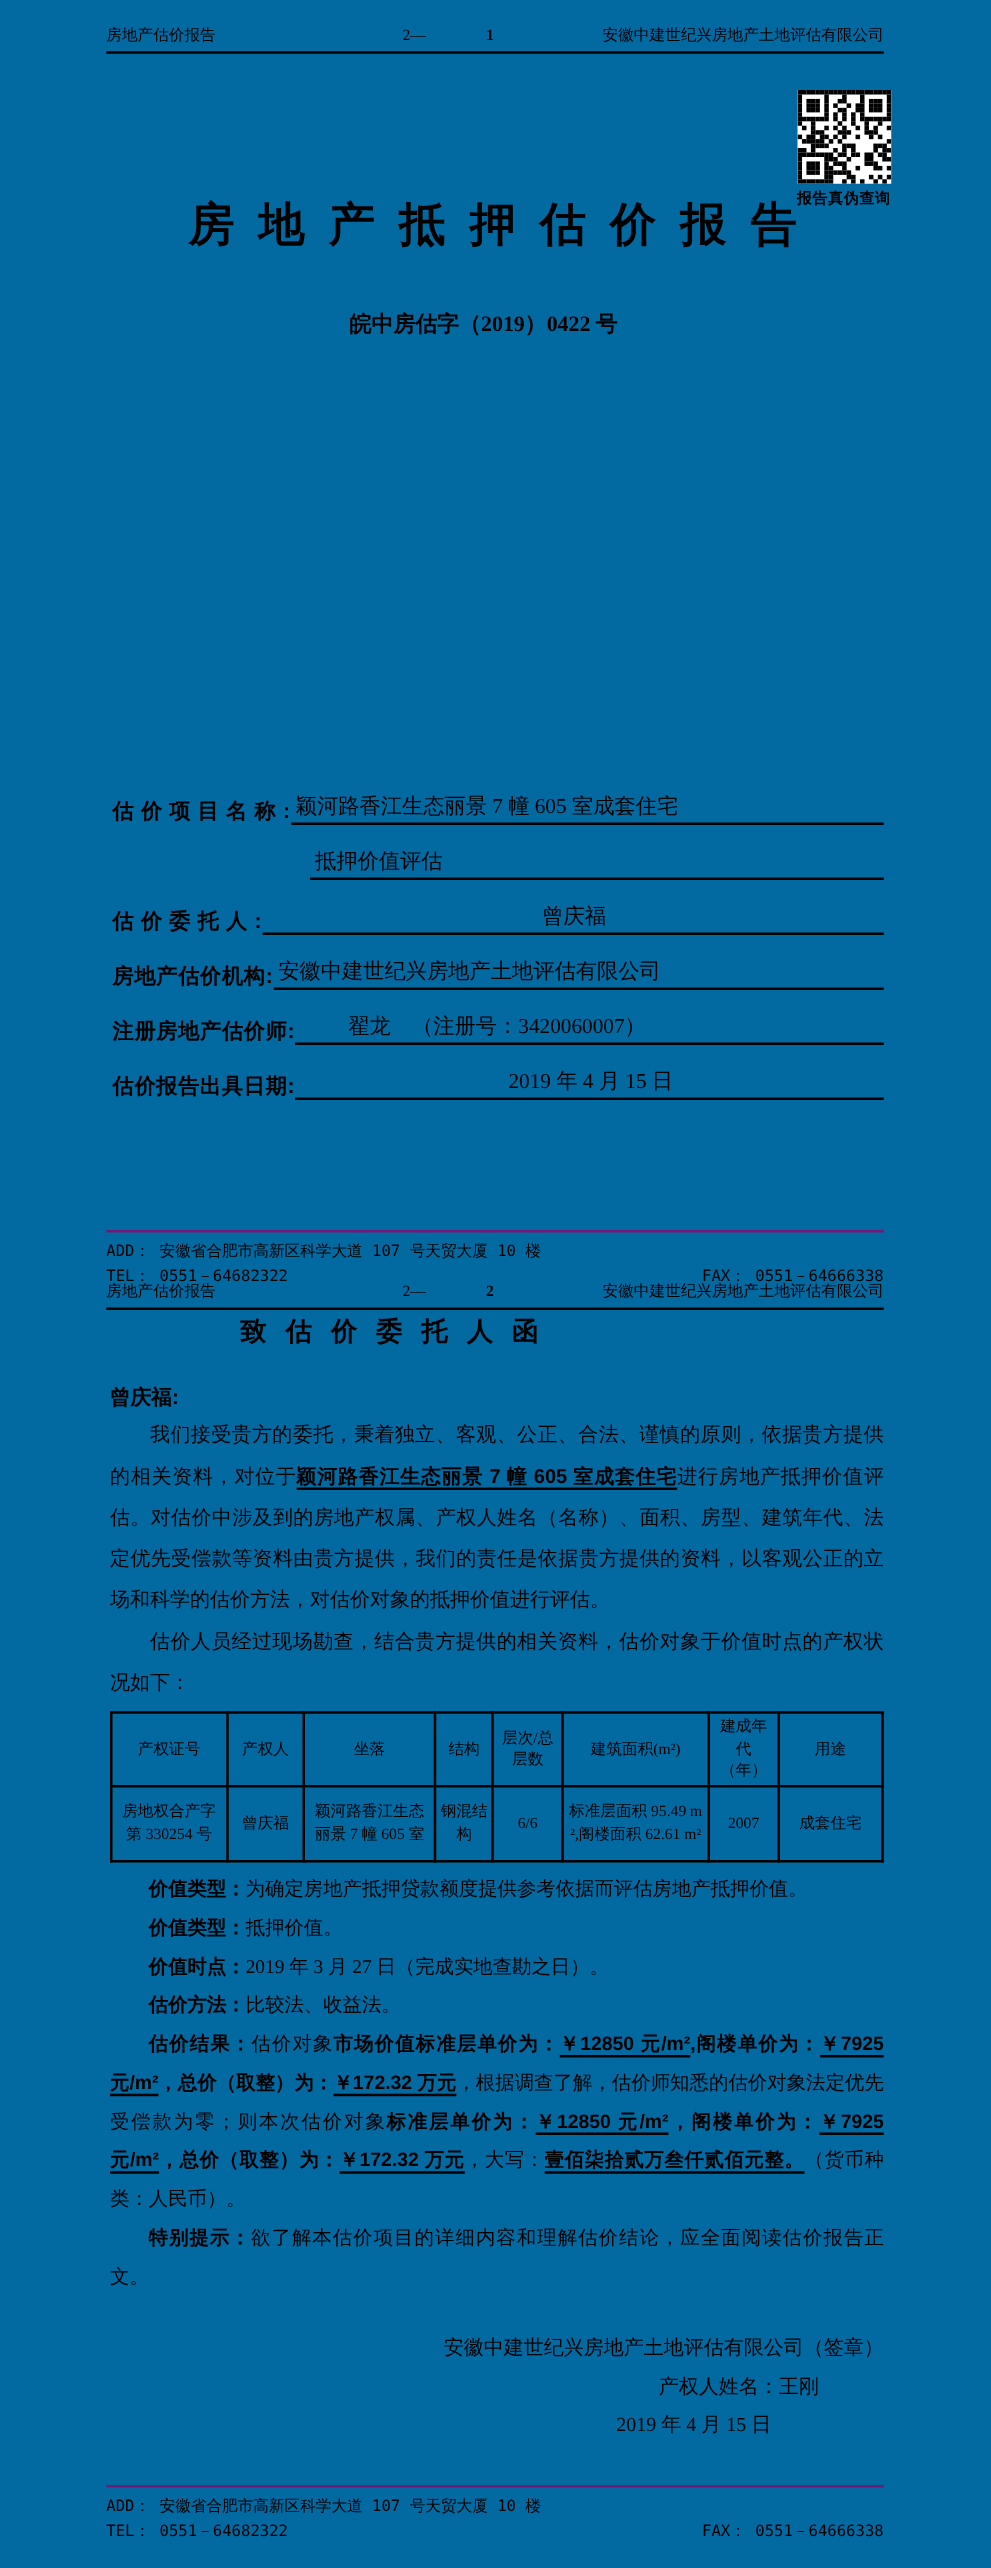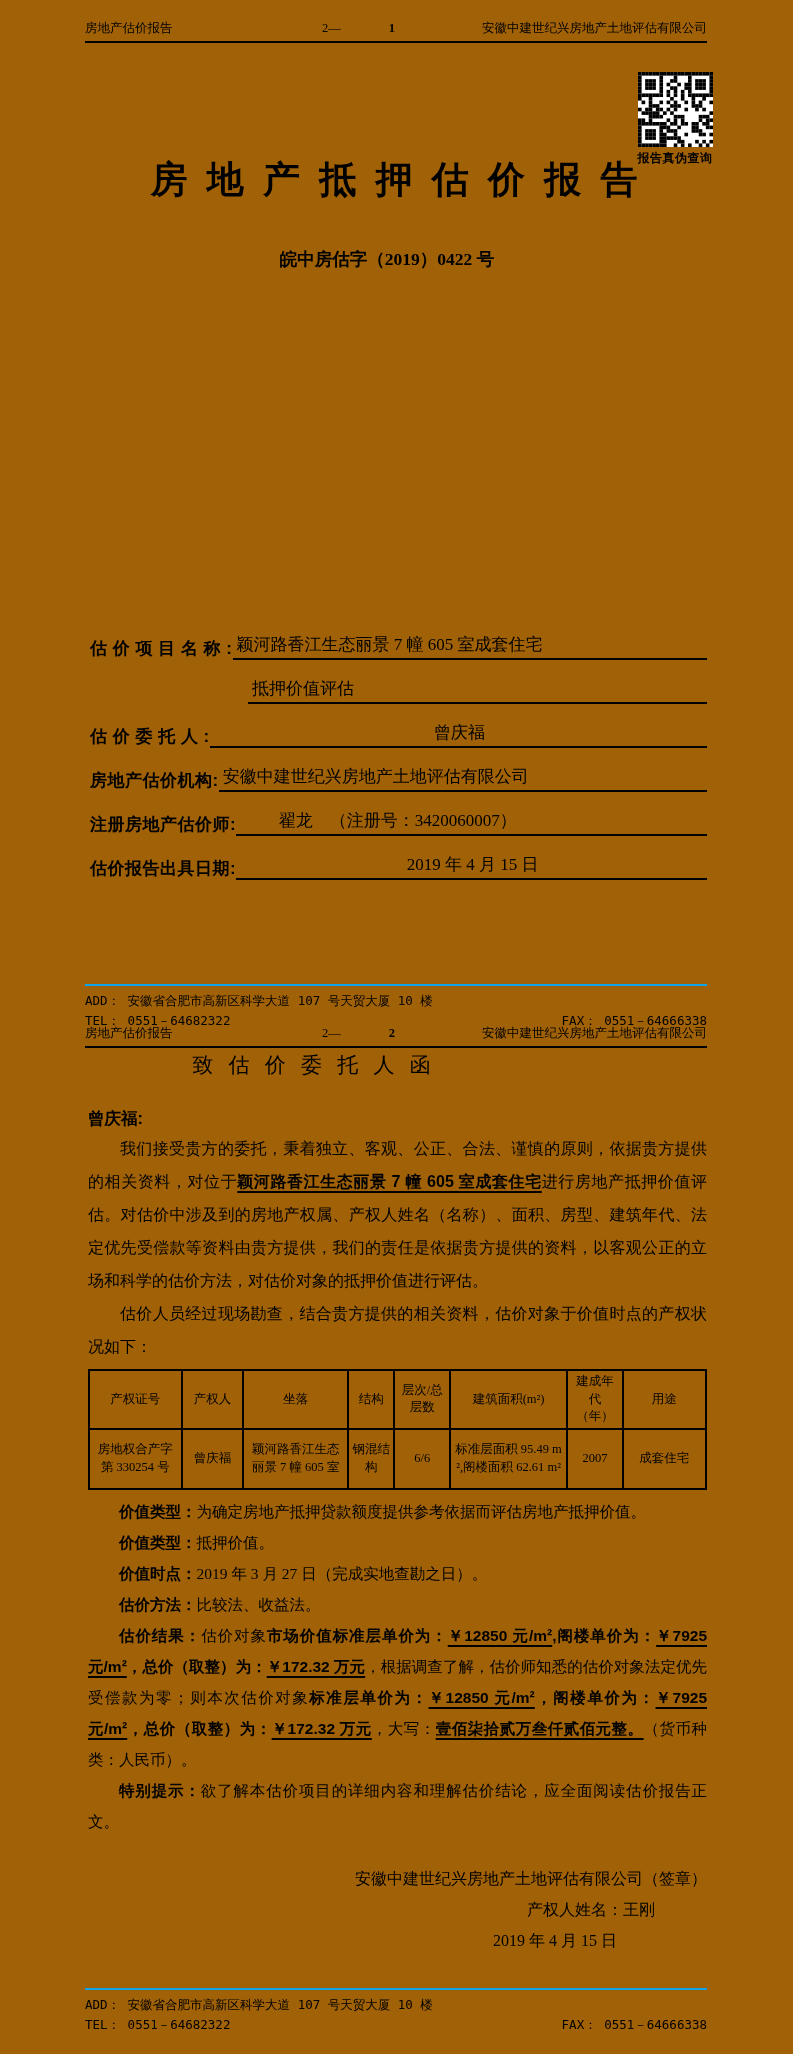--- a/index.html
+++ b/index.html
@@ -1,20 +1,20 @@
 <!DOCTYPE html>
 <html><head>
 <meta charset="utf-8">
 <style>
   * { box-sizing: border-box; margin: 0; padding: 0; }
   html,body { background:#ffffff; }
   body { width:793px; margin:0; }
   .doc {
     position:relative; width:793px; height:2054px;
-    background:#a16207; color:#000;
+    background:#0369a1; color:#000;
     font-family:"Liberation Serif","DejaVu Serif",serif;
     overflow:hidden;
   }
 
   
   .page-header {
     position:absolute; left:85px; width:622px;
     display:flex; align-items:baseline;
     border-bottom:2px solid #000; padding-bottom:4px;
     font-size:12.5px; white-space:nowrap;
@@ -39,29 +39,29 @@
   .form { position:absolute; left:90px; top:628px; width:617px; }
   .frow { display:flex; align-items:flex-end; height:32px; margin-bottom:12px; font-size:17px;justify-content:space-between; }
   .flabel { font-family:"Liberation Sans","DejaVu Sans",sans-serif; font-weight:700;
             white-space:pre; letter-spacing:.5px; }
   .fvalue { flex:1; border-bottom:2px solid #000; padding:0 2px 2px 4px; white-space:nowrap; }
   .fv-center { text-align:center; }
   .fv-indent { padding-left:2.5em; }
   .sp1 { width:158px; } .sp2 { width:164px; }
 
   
-  .page-footer { position:absolute; left:85px; width:622px; border-top:2px solid #0ea5e9;
+  .page-footer { position:absolute; left:85px; width:622px; border-top:2px solid #701a75;
                  padding-top:5px; font-size:12.5px; line-height:1.6;
                  font-family:"DejaVu Sans Mono","Liberation Mono",monospace; white-space:nowrap; }
   #f1 { top:984px; } #f2 { top:1988px; }
   .pf-line2 { display:flex; justify-content:space-between; }
 
   
   .letter-title { position:absolute; top:1051px; left:0; width:628px; text-align:center;
-                  font-size:21px; font-weight:400; letter-spacing:5px; white-space:nowrap; }
+                  font-size:21px; font-weight:700; letter-spacing:5px; white-space:nowrap; }
   .p2body { position:absolute; left:88px; top:1104px; width:619px; }
   .salutation { font-family:"Liberation Sans","DejaVu Sans",sans-serif; font-weight:700;
                 font-size:16.5px; line-height:28px; }
   .body-para { font-size:16px; line-height:33px; text-indent:2em; text-align:justify; }
   .b { font-weight:700; font-family:"Liberation Sans","DejaVu Sans",sans-serif; }
   .u { text-decoration:underline; text-underline-offset:4px; text-decoration-thickness:2px; }
 
   .ptable { width:100%; border-collapse:collapse; margin:6px 0; font-size:12.5px;
             table-layout:fixed; }
   .ptable th, .ptable td { border:2px solid #000; text-align:center; vertical-align:middle;

